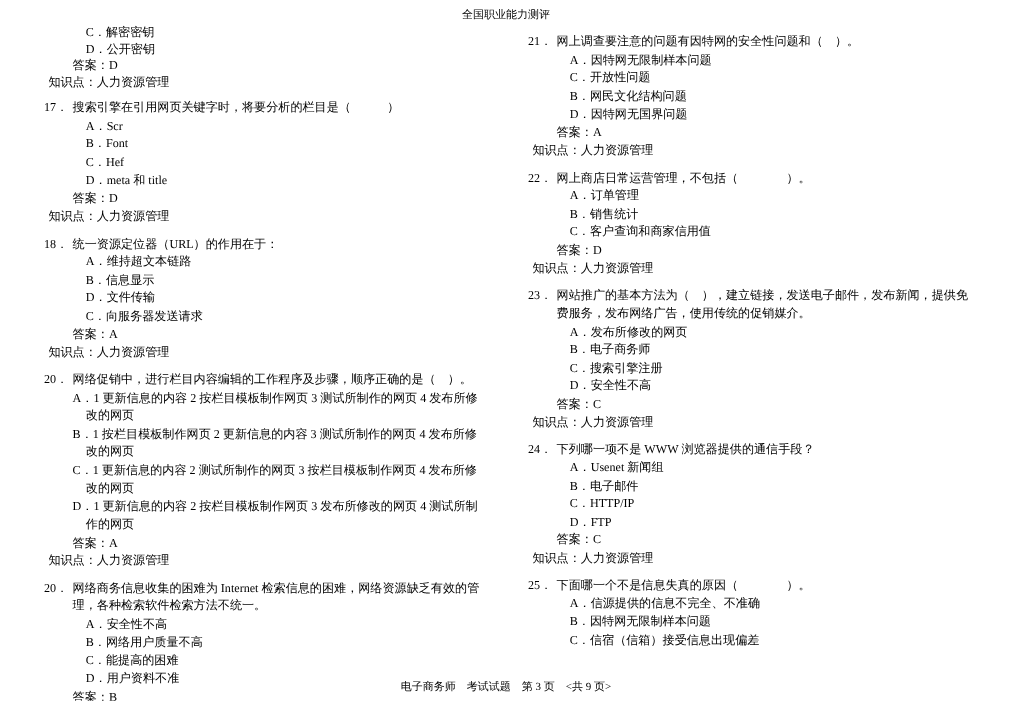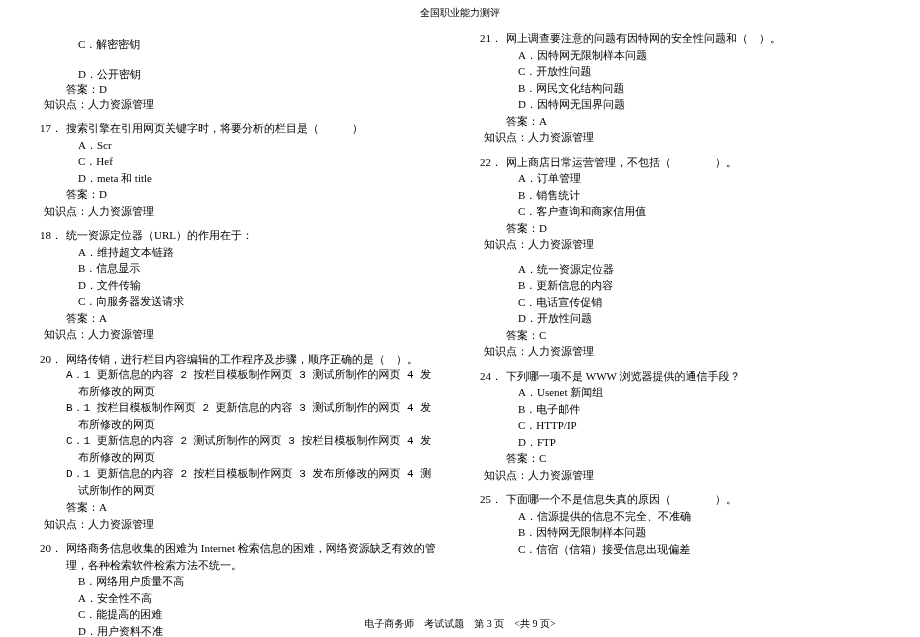--- a/index.html
+++ b/index.html
@@ -41,31 +41,29 @@
   .qstem {
     text-indent: -26px;
     padding-left: 26px;
   }
   .opt {
     padding-left: 38px;
   }
   .opt-long {
     padding-left: 38px;
     text-indent: -12px;
-    font-family: Liberation Mono, monospace;
   }
   .ans {
     padding-left: 26px;
   }
   .kp {
     padding-left: 4px;
   }
   .partial .opt {
     padding-left: 38px;
-    margin-top: 15px;
   }
   .partial .ans {
     padding-left: 26px;
   }
   .footer {
     position: absolute;
     bottom: 6px;
     width: 100%;
     text-align: center;
     font-size: 10px;
@@ -90,50 +88,51 @@
     <div class="partial">
       <div class="opt">C．解密密钥</div>
       <div class="opt">D．公开密钥</div>
       <div class="ans">答案：D</div>
       <div class="kp">知识点：人力资源管理</div>
     </div>
 
     <div class="question">
       <div class="qstem"><span class="num">17．</span><span>搜索引擎在引用网页关键字时，将要分析的栏目是（　　　）</span></div>
       <div class="opt">A．Scr</div>
+      <div class="opt">B．Font</div>
       <div class="opt">C．Hef</div>
       <div class="opt">D．meta 和 title</div>
       <div class="ans">答案：D</div>
       <div class="kp">知识点：人力资源管理</div>
     </div>
 
     <div class="question">
       <div class="qstem"><span class="num">18．</span><span>统一资源定位器（URL）的作用在于：</span></div>
       <div class="opt">A．维持超文本链路</div>
       <div class="opt">B．信息显示</div>
       <div class="opt">D．文件传输</div>
       <div class="opt">C．向服务器发送请求</div>
       <div class="ans">答案：A</div>
       <div class="kp">知识点：人力资源管理</div>
     </div>
 
     <div class="question">
-      <div class="qstem"><span class="num">20．</span><span>网络传销，进行栏目内容编辑的工作程序及步骤，顺序正确的是（　）。</span></div>
+      <div class="qstem"><span class="num">20．</span><span>网络促销中，进行栏目内容编辑的工作程序及步骤，顺序正确的是（　）。</span></div>
       <div class="opt-long">A．1 更新信息的内容 2 按栏目模板制作网页 3 测试所制作的网页 4 发布所修改的网页</div>
       <div class="opt-long">B．1 按栏目模板制作网页 2 更新信息的内容 3 测试所制作的网页 4 发布所修改的网页</div>
       <div class="opt-long">C．1 更新信息的内容 2 测试所制作的网页 3 按栏目模板制作网页 4 发布所修改的网页</div>
       <div class="opt-long">D．1 更新信息的内容 2 按栏目模板制作网页 3 发布所修改的网页 4 测试所制作的网页</div>
       <div class="ans">答案：A</div>
       <div class="kp">知识点：人力资源管理</div>
     </div>
 
     <div class="question">
       <div class="qstem"><span class="num">20．</span><span>网络商务信息收集的困难为 Internet 检索信息的困难，网络资源缺乏有效的管理，各种检索软件检索方法不统一。</span></div>
+      <div class="opt">A．安全性不高</div>
       <div class="opt">B．网络用户质量不高</div>
-      <div class="opt">A．安全性不高</div>
       <div class="opt">C．能提高的困难</div>
       <div class="opt">D．用户资料不准</div>
       <div class="ans">答案：B</div>
 
     </div>
 
   </div>
 
   <div class="col">
 
@@ -150,24 +149,25 @@
     <div class="question">
       <div class="qstem"><span class="num">22．</span><span>网上商店日常运营管理，不包括（　　　　）。</span></div>
       <div class="opt">A．订单管理</div>
       <div class="opt">B．销售统计</div>
       <div class="opt">C．客户查询和商家信用值</div>
       <div class="ans">答案：D</div>
       <div class="kp">知识点：人力资源管理</div>
     </div>
 
     <div class="question">
-      <div class="opt">A．统一资源定位器</div>
-      <div class="opt">B．更新信息的内容</div>
-      <div class="opt">C．电话宣传促销</div>
-      <div class="opt">D．开放性问题</div>
+      <div class="qstem"><span class="num">23．</span><span>网站推广的基本方法为（　），建立链接，发送电子邮件，发布新闻，提供免费服务，发布网络广告，使用传统的促销媒介。</span></div>
+      <div class="opt">A．发布所修改的网页</div>
+      <div class="opt">B．电子商务师</div>
+      <div class="opt">C．搜索引擎注册</div>
+      <div class="opt">D．安全性不高</div>
       <div class="ans">答案：C</div>
       <div class="kp">知识点：人力资源管理</div>
     </div>
 
     <div class="question">
       <div class="qstem"><span class="num">24．</span><span>下列哪一项不是 WWW 浏览器提供的通信手段？</span></div>
       <div class="opt">A．Usenet 新闻组</div>
       <div class="opt">B．电子邮件</div>
       <div class="opt">C．HTTP/IP</div>
       <div class="opt">D．FTP</div>

